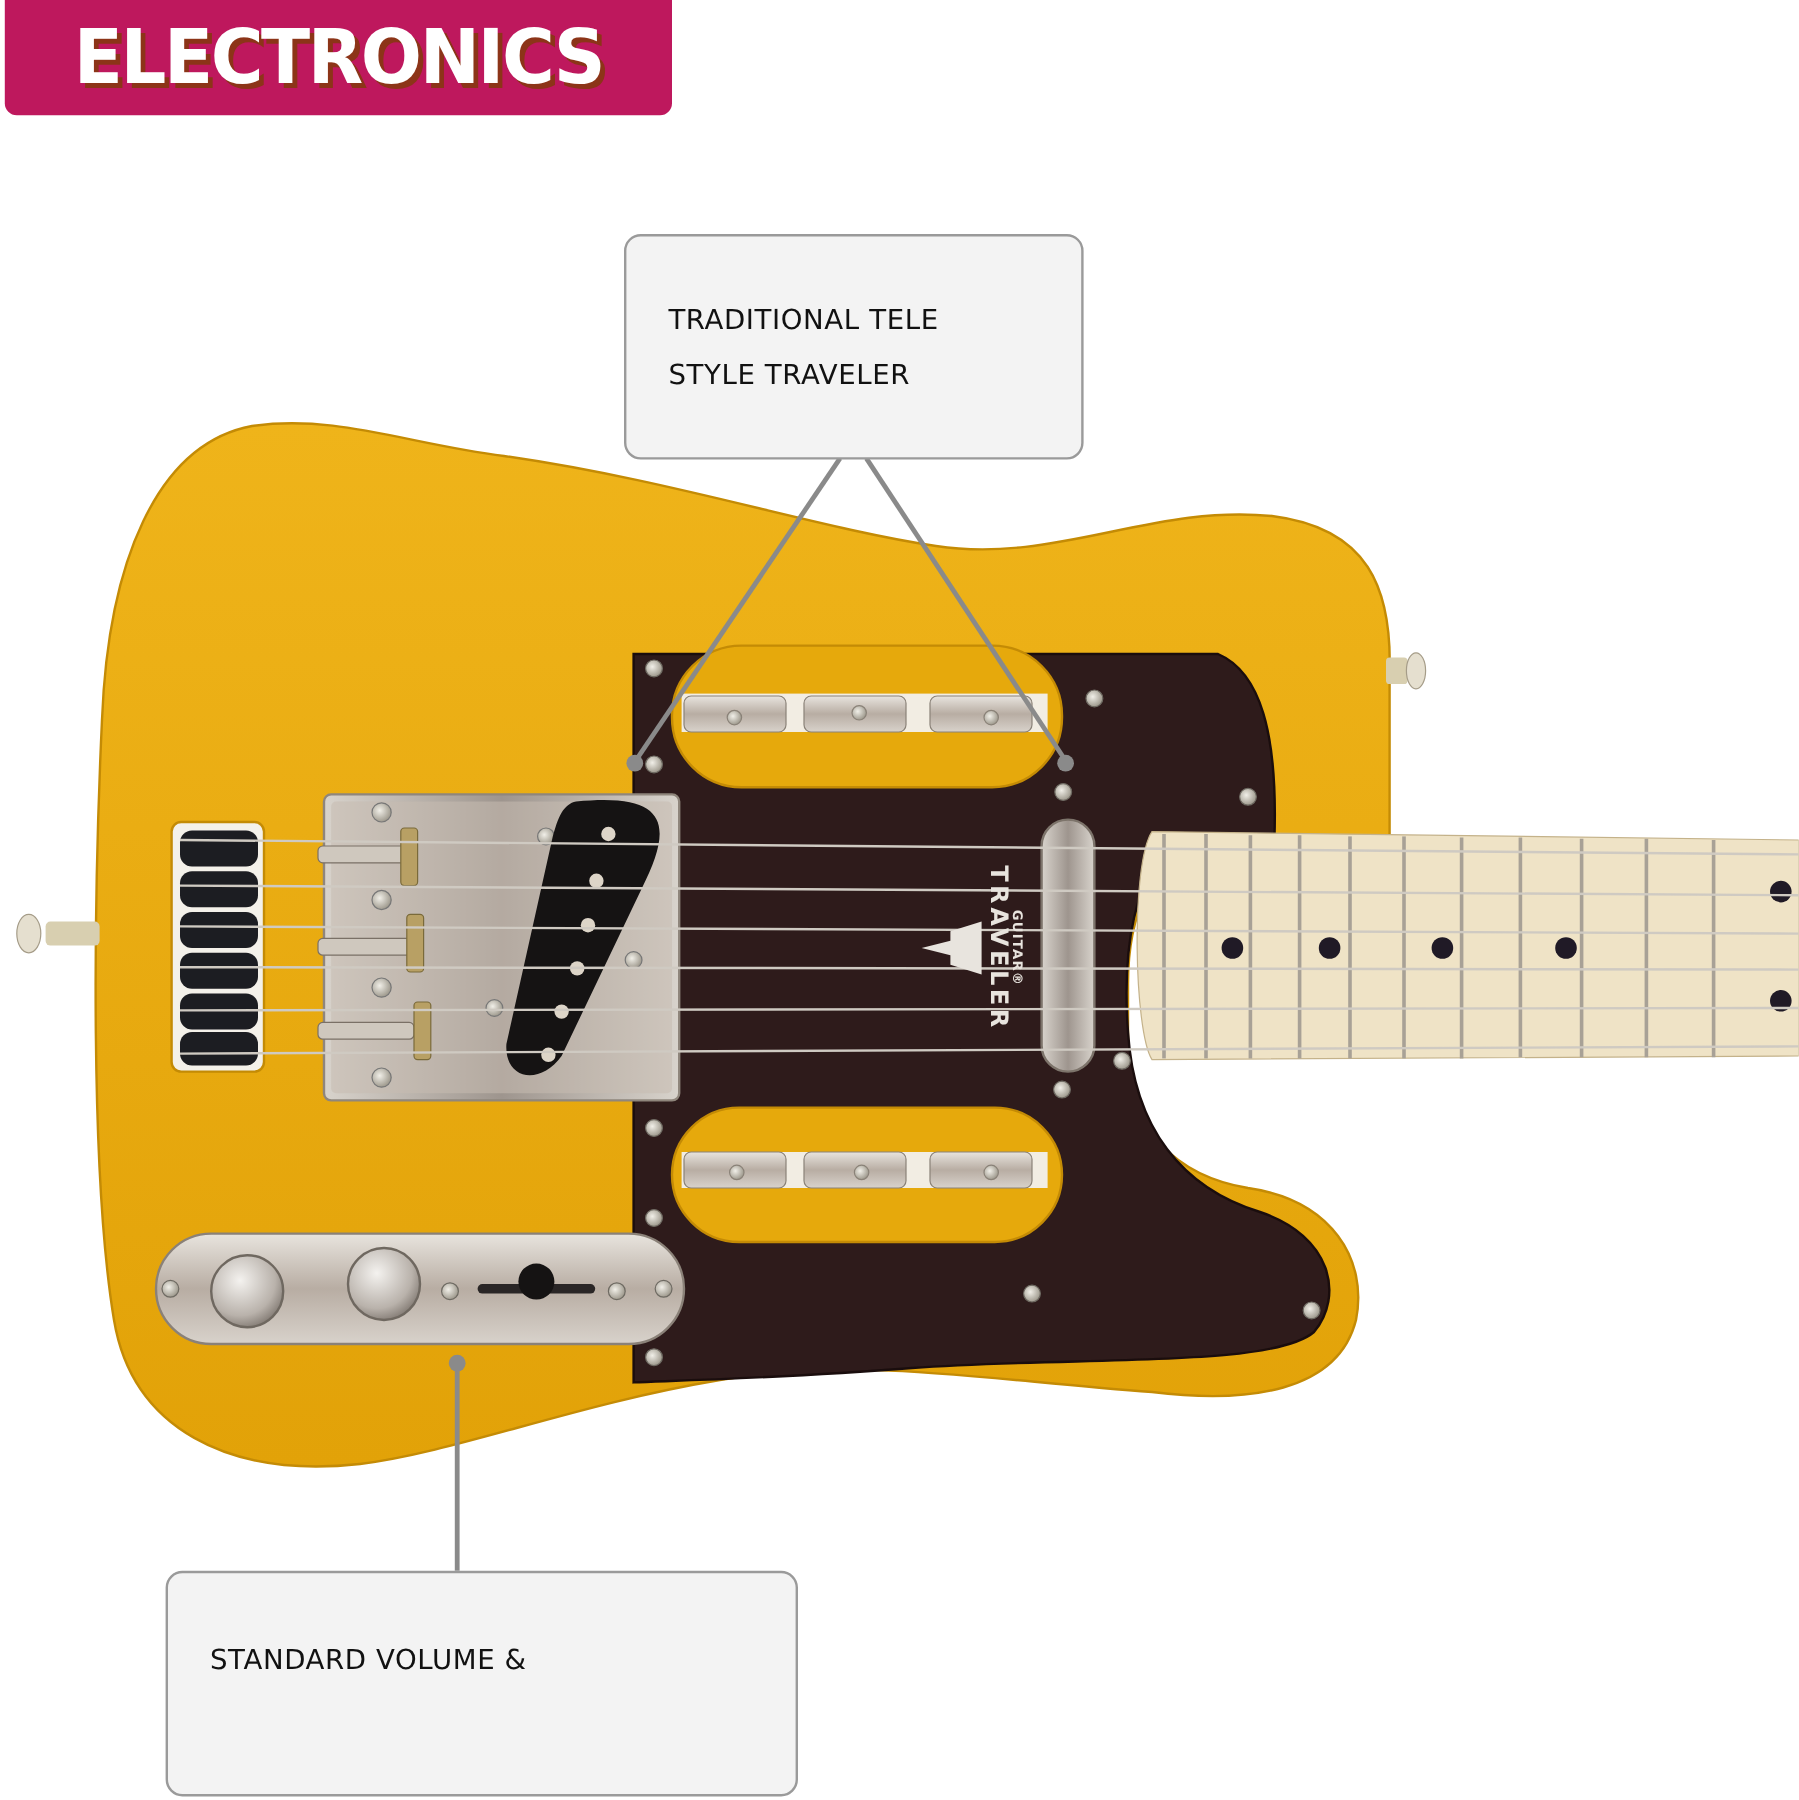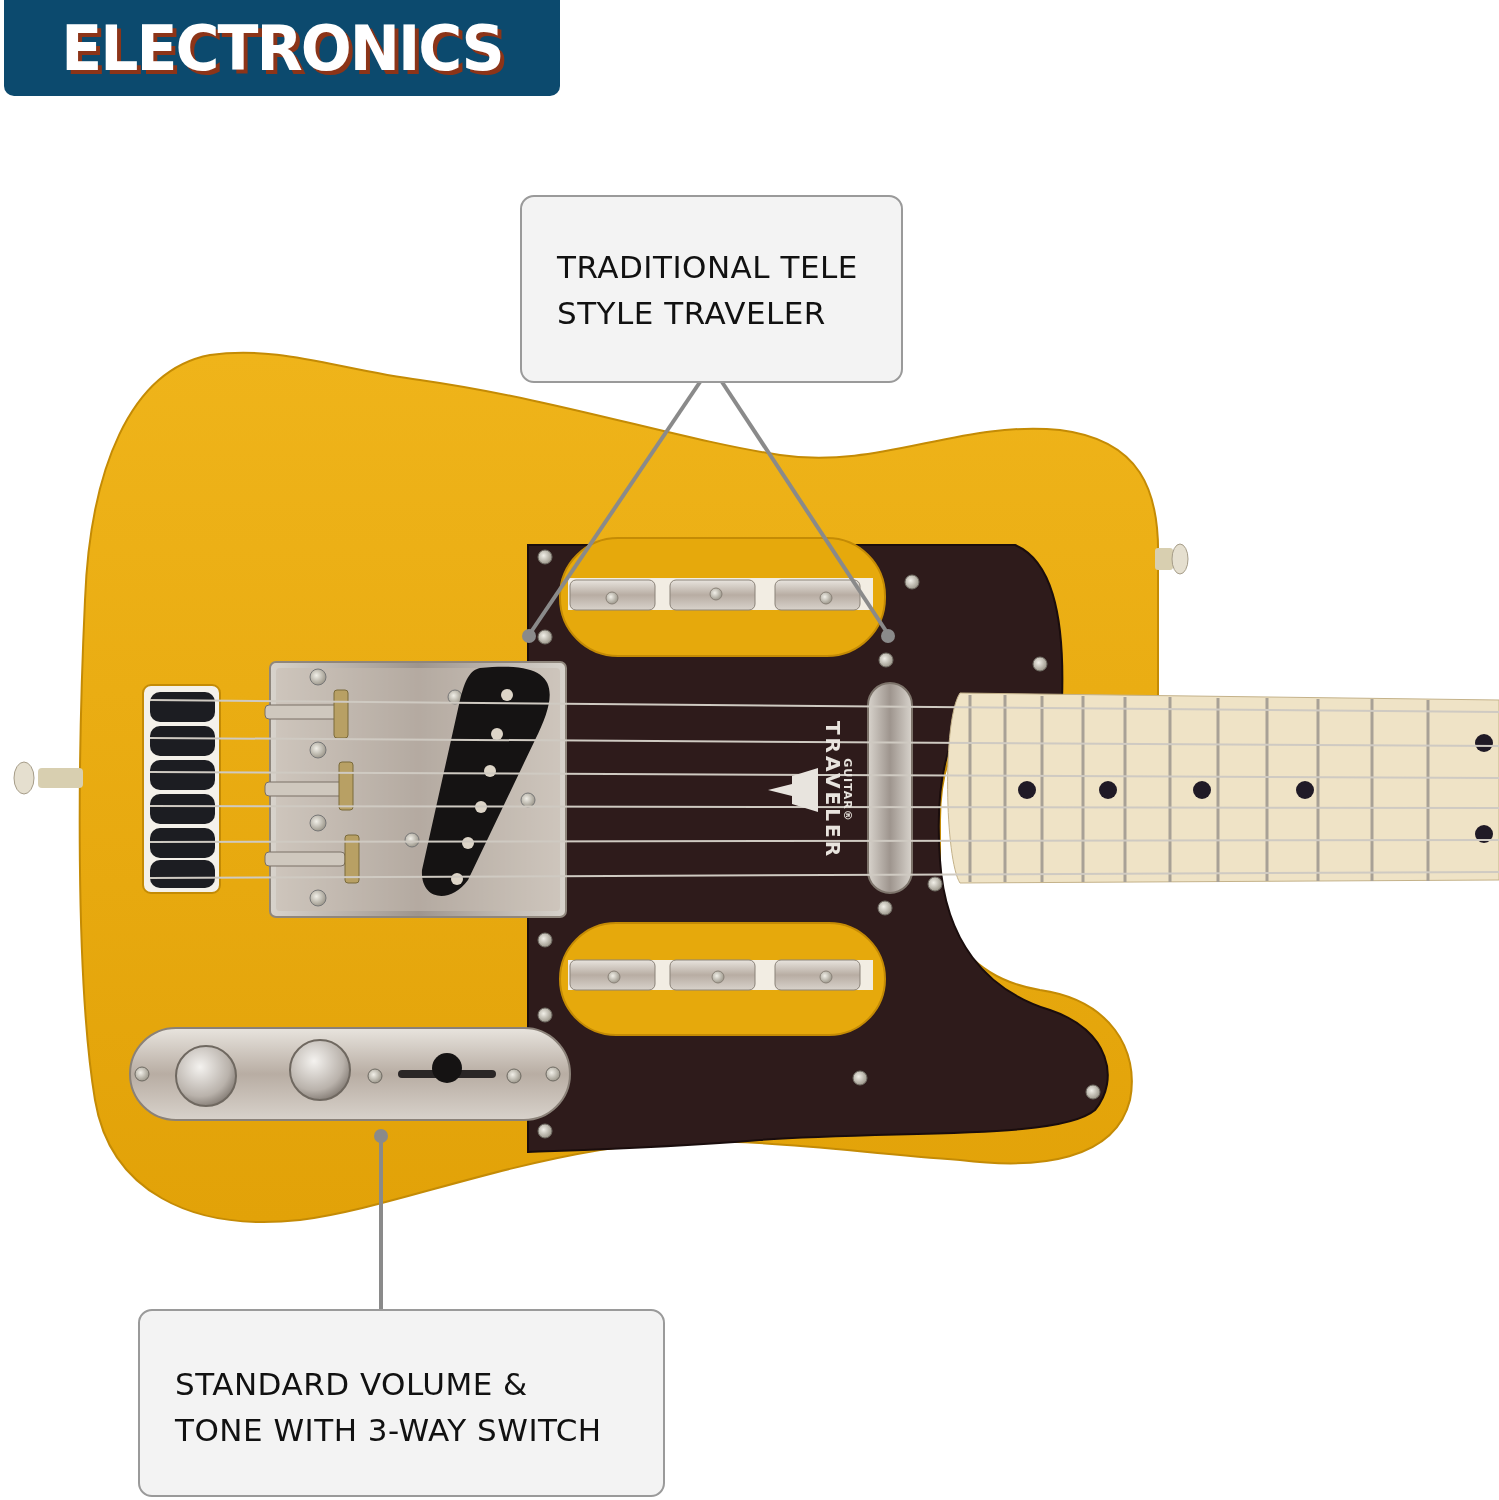--- a/index.html
+++ b/index.html
@@ -1,31 +1,31 @@
 <!DOCTYPE html>
 <html><head>
   <meta charset="utf-8">
   <style>
     html, body { margin: 0; padding: 0; background: #ffffff; }
     body { width: 1499px; height: 1500px; position: relative; overflow: hidden; font-family: "DejaVu Sans", sans-serif; }
     .banner {
       position: absolute; left: 4px; top: 0; width: 556px; height: 96px;
-      background: #0c4a6e; border-radius: 0 0 10px 10px;
+      background: #be185d; border-radius: 0 0 10px 10px;
       display: flex; align-items: center; justify-content: center;
     }
     .banner-text {
       color: #ffffff; font-family: "DejaVu Sans", sans-serif; font-weight: bold;
       font-size: 60px; letter-spacing: -2px; transform: scaleY(1.05);
       text-shadow: 4px 4px 0 #8c3418;
     }
     .guitar-svg { position: absolute; left: 0; top: 0; }
     .callout {
       position: absolute; background: #f3f3f3; border: 2px solid #9a9a9a; border-radius: 14px;
       box-sizing: border-box; color: #111; font-family: "DejaVu Sans", sans-serif;
-      font-size: 31px; line-height: 46px; letter-spacing: 0.5px;
+      font-size: 23px; line-height: 46px; letter-spacing: 0.5px;
     }
     .callout-pickups { left: 520px; top: 195px; width: 383px; height: 188px; padding: 47px 0 0 35px; }
     .callout-controls { left: 118px; top: 1309px; width: 527px; height: 188px; padding: 50px 4px 0 35px; margin-left: 20px; }
     .callout .line { display: block; white-space: nowrap; }
   </style>
 </head>
 <body>
 
 <div class="banner">
   <span class="banner-text">ELECTRONICS</span>
@@ -243,14 +243,13 @@
   </g>
 </svg>
 
 <div class="callout callout-pickups">
   <span class="line">TRADITIONAL TELE</span>
   <span class="line">STYLE TRAVELER</span>
 </div>
 
 <div class="callout callout-controls">
   <span class="line">STANDARD VOLUME &amp;</span>
-  <span class="line">TONE WITH 3-WAY SWITCH</span>
 </div>
 
 </body></html>

